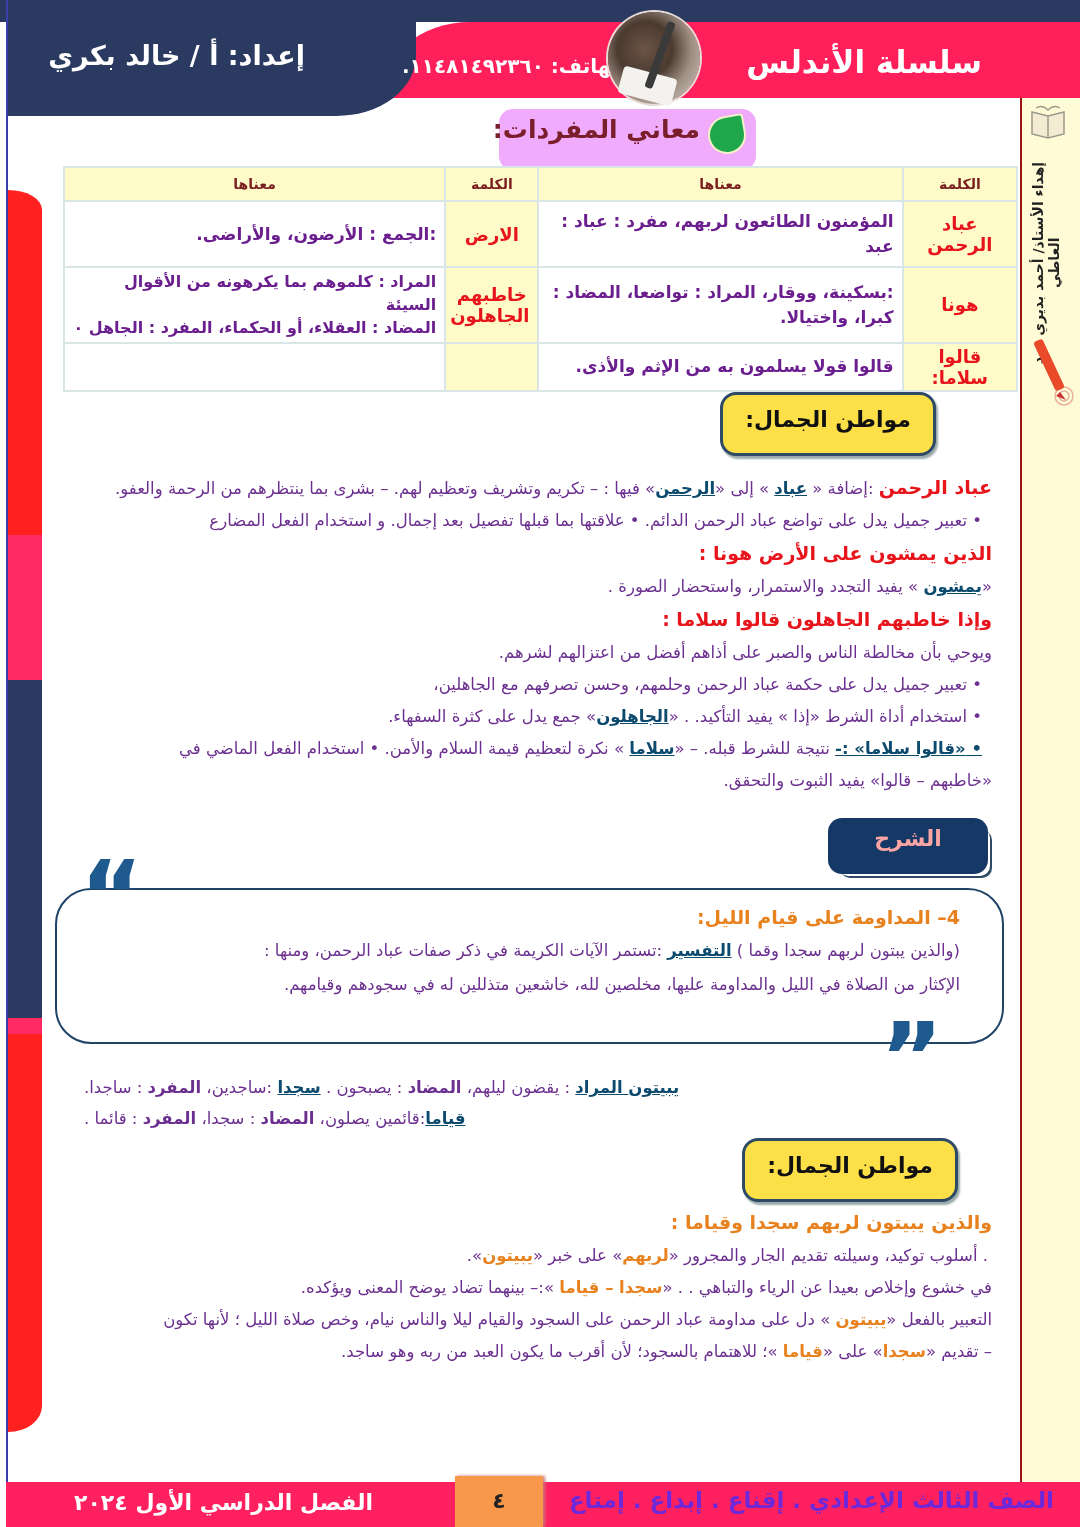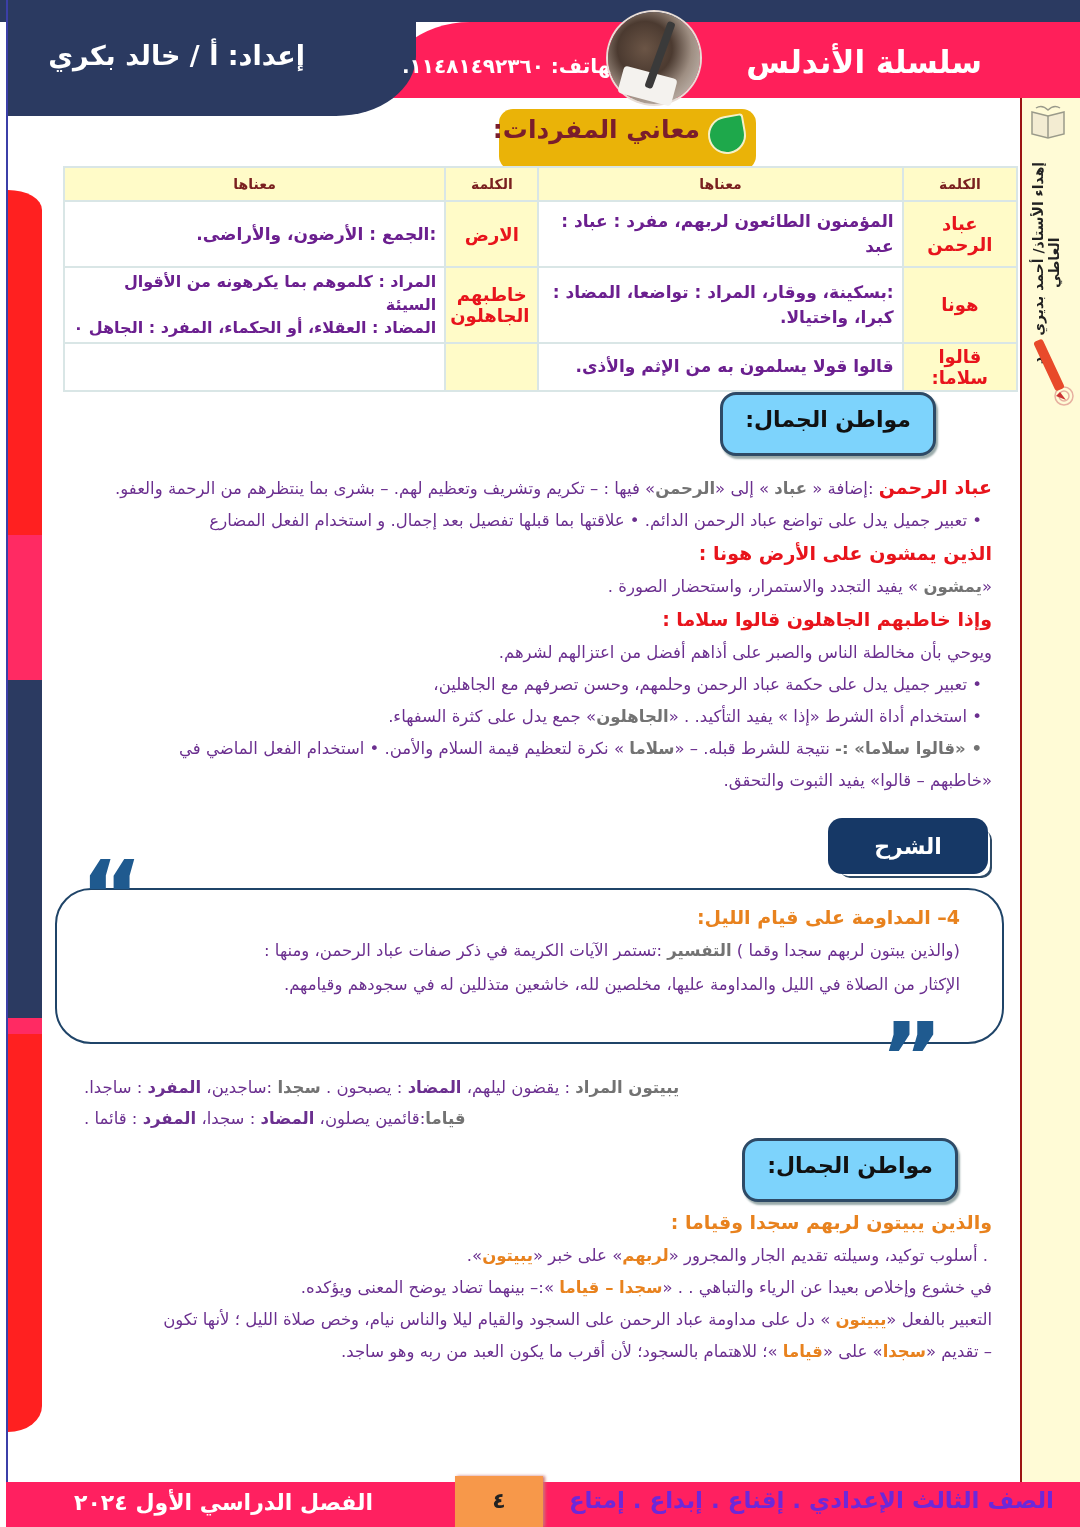--- a/index.html
+++ b/index.html
@@ -39,54 +39,54 @@
 
   
   .lstripe { left:8px; width:34px; }
   #ls1 { top:190px; height:345px; background:#ff2020; border-top-right-radius:34px 20px; }
   #ls2 { top:535px; height:145px; background:#ff2a63; }
   #ls3 { top:680px; height:338px; background:#2b3a61; }
   #ls4 { top:1018px; height:16px; background:#ff2a63; }
   #ls5 { top:1034px; height:398px; background:#ff2020; border-bottom-right-radius:34px 26px; }
 
   
-  #vocab-pill { left:499px; top:109px; width:257px; height:61px; background:#eab308;
+  #vocab-pill { left:499px; top:109px; width:257px; height:61px; background:#f0abfc;
                 border-radius:14px; }
   #vocab-pill .leaf { position:absolute; right:10px; top:7px; width:34px; height:34px;
                       background:#1ea84b; border:2px solid #f5f0c8; border-radius:50% 10% 50% 50%; transform:rotate(-10deg); }
   #vocab-title { position:absolute; right:56px; top:6px; font-size:25px; font-weight:bold; color:#7a1e2c; white-space:nowrap; }
 
   
   #vocab-table { left:63px; top:166px; width:955px; border-collapse:collapse; table-layout:fixed; }
   #vocab-table td, #vocab-table th { border:2px solid #d9e6e6; padding:2px 8px; vertical-align:middle; }
   #vocab-table th { background:#fffbc8; color:#7a2020; font-size:14px; font-weight:bold; height:28px; text-align:center; }
   #vocab-table td.word { background:#fffbc8; color:#e8141c; font-weight:bold; font-size:18px; text-align:center; }
   #vocab-table td.mean { color:#6b1f8f; font-weight:bold; font-size:17px; text-align:right; line-height:1.45; background:#fff; }
 
   
-  .beauty-pill { width:210px; height:58px; background:#7dd3fc; border:3px solid #2e4a66;
+  .beauty-pill { width:210px; height:58px; background:#fde047; border:3px solid #2e4a66;
                  border-radius:16px; box-shadow:2px 3px 2px #9aa; text-align:center; }
   .beauty-pill span { display:inline-block; margin-top:12px; font-size:22px; font-weight:bold; color:#111; }
   #beauty1 { left:720px; top:392px; }
   #beauty2 { left:742px; top:1138px; }
 
   .para { right:88px; width:900px; font-size:16.5px; line-height:32px; color:#6b2f8f; text-align:right; }
-  .red { color:#737373; font-weight:bold; }
+  .red { color:#0c4a6e; font-weight:bold;text-decoration:underline; }
   .redh { color:#e8141c; font-weight:bold; font-size:19px; }
   .org { color:#e8821e; font-weight:bold; }
   .orgh { color:#e8821e; font-weight:bold; font-size:19px; }
   .purb { color:#6b2f8f; font-weight:bold; }
 
   #block1 { top:471px; }
   #block2 { top:1206px; }
 
   
   #sharh-tab { left:828px; top:818px; width:160px; height:56px; background:#163866;
                border-radius:14px; box-shadow: 6px 6px 0 -4px #fff, 8px 8px 0 -4px #2e4a66; }
-  #sharh-tab span { display:block; text-align:center; color:#ffffff; font-size:22px; font-weight:bold; margin-top:16px; }
+  #sharh-tab span { display:block; text-align:center; color:#fca5a5; font-size:22px; font-weight:bold; margin-top:8px; }
   #sharh-box { left:55px; top:888px; width:945px; height:152px; border:2px solid #1f4468;
                border-radius:36px; }
   #quote-open { left:80px; top:848px; font-size:96px; color:#1f5a8f; font-weight:bold; line-height:1; }
   #quote-close { left:880px; top:1010px; font-size:96px; color:#1f5a8f; font-weight:bold; line-height:1; }
   #sharh-content { right:120px; top:900px; width:820px; font-size:16.5px; line-height:34px; color:#6b2f8f; text-align:right; }
 
   #meanings2 { right:96px; top:1072px; width:900px; font-size:16.5px; line-height:31px; color:#6b2f8f; text-align:left; }
 
   
   #footer { left:6px; top:1482px; width:1074px; height:45px; background:#ff2060; }

